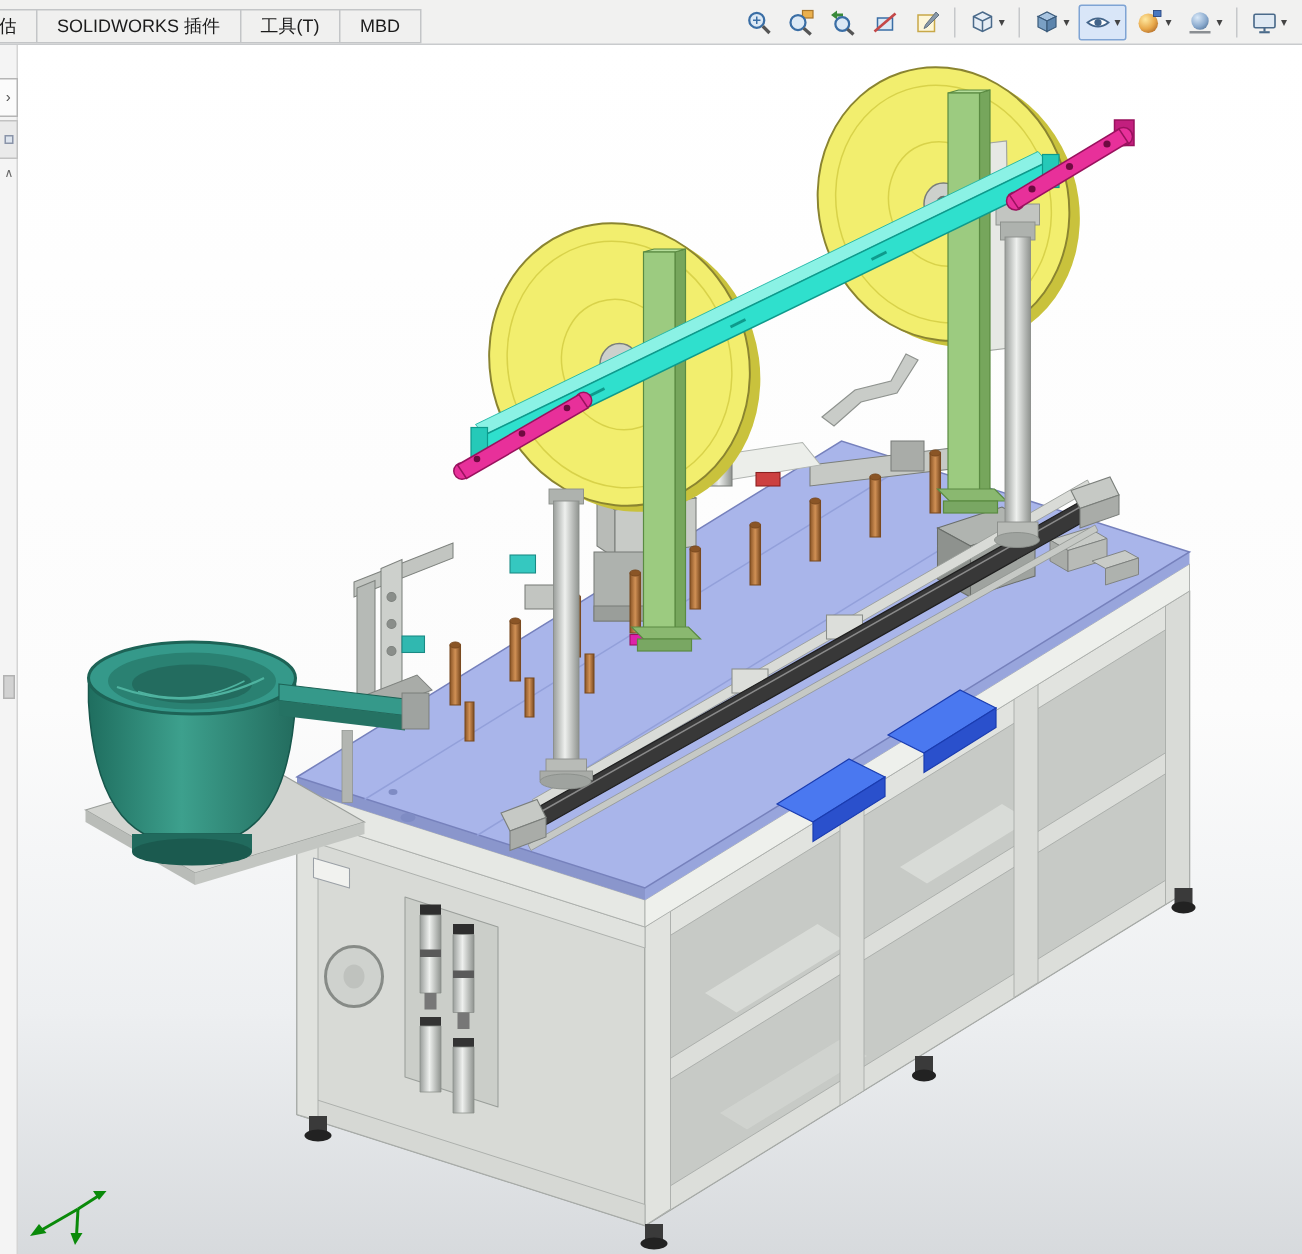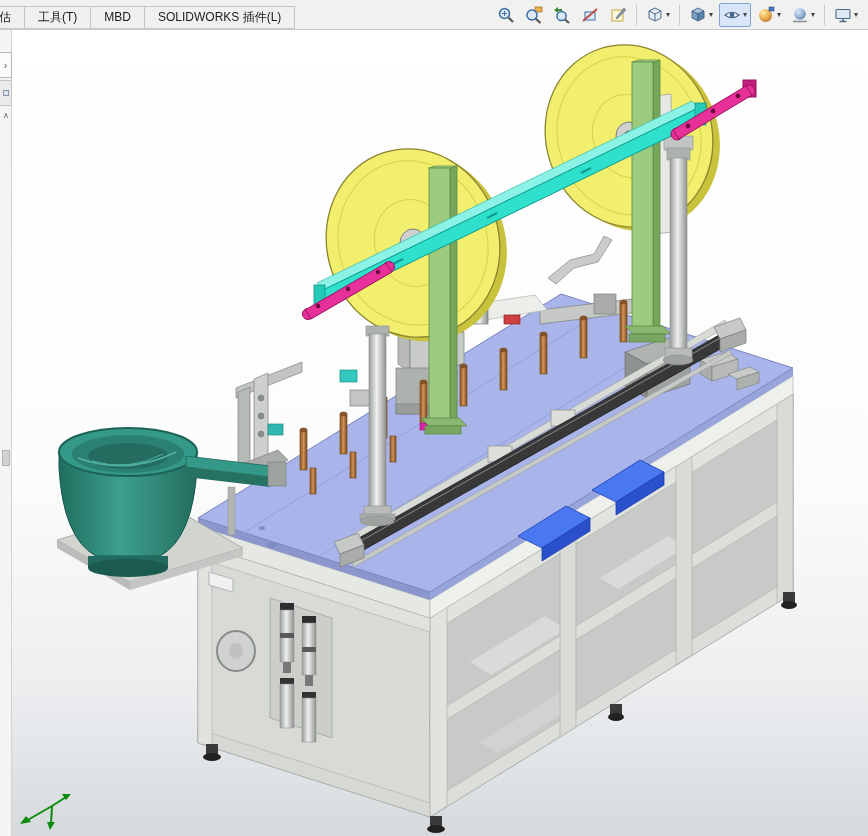--- a/index.html
+++ b/index.html
@@ -39,23 +39,23 @@
   .viewport svg{display:block}
 </style>
 </head>
 <body>
 
 <div id="app">
 
   <div class="toolbar">
     <div class="tabs">
       <div class="tab">评估</div>
+      <div class="tab">SOLIDWORKS 插件</div>
       <div class="tab">工具(T)</div>
       <div class="tab">MBD</div>
-      <div class="tab">SOLIDWORKS 插件(L)</div>
     </div>
 
     <div class="hud">
       <div class="hbtn">
         <svg class="icon" width="18" height="18" viewBox="0 0 18 18">
           <circle cx="7.5" cy="7.5" r="5" fill="#dce9f5" stroke="#3a6ea5" stroke-width="1.5"></circle>
           <path d="M5,7.5h5M7.5,5v5" stroke="#3a6ea5" stroke-width="1" fill="none"></path>
           <line x1="11.5" y1="11.5" x2="16" y2="16" stroke="#555" stroke-width="2.2"></line>
         </svg>
       </div>

